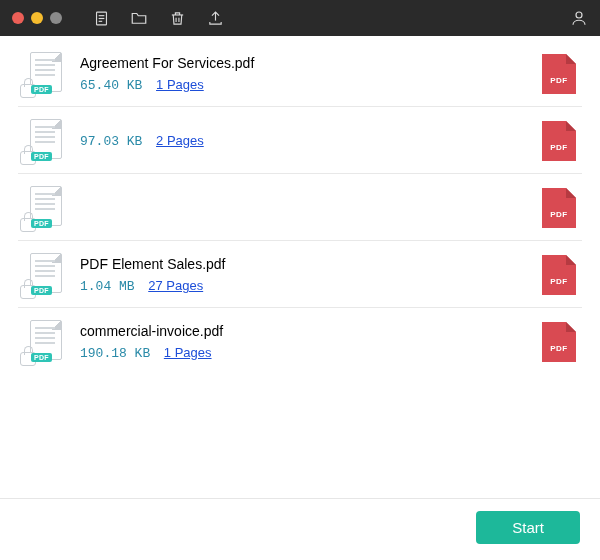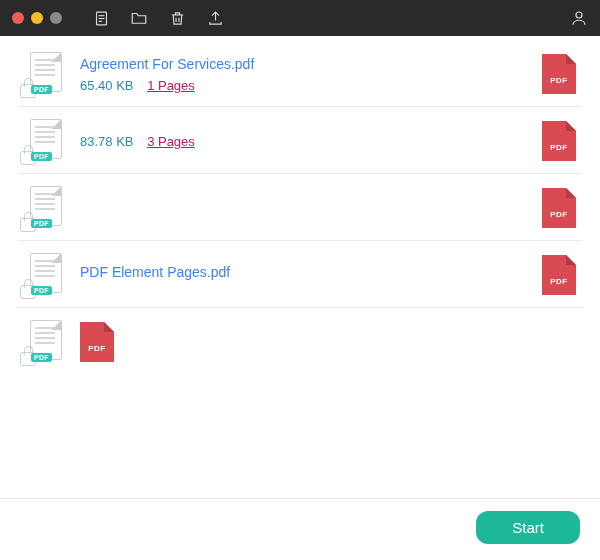--- a/index.html
+++ b/index.html
@@ -22,32 +22,32 @@
 .thumb { width: 40px; height: 44px; margin-left: 4px; margin-right: 18px; position: relative; }
 .page-shape { position: absolute; right: 0; top: 0; width: 32px; height: 40px; border: 1.5px solid #c9ced3; border-radius: 2px; background: #fff; }
 .page-shape::before { content: ""; position: absolute; top: 0; right: 0; width: 9px; height: 9px; background: linear-gradient(135deg, #fff 49%, #c9ced3 50%); }
 .page-lines { position: absolute; left: 4px; top: 6px; right: 6px; }
 .page-lines span { display: block; height: 2px; background: #d3d8dc; margin-bottom: 3px; }
 .lock { position: absolute; left: -2px; bottom: -2px; width: 16px; height: 14px; border: 1.5px solid #c9ced3; border-radius: 3px; background: #fff; }
 .lock::before { content: ""; position: absolute; top: -7px; left: 3px; width: 7px; height: 8px; border: 1.5px solid #c9ced3; border-bottom: none; border-radius: 5px 5px 0 0; }
 .pdf-badge { position: absolute; left: 9px; bottom: 2px; background: #2ec4b6; color: #fff; font-size: 7px; font-weight: 700; padding: 1px 3px; border-radius: 2px; letter-spacing: 0.3px; }
 
 .meta { flex: 1; }
-.fname { font-size: 14px; color: #3b82f6; margin-bottom: 6px; }
+.fname { font-size: 14px; color: #000000; margin-bottom: 6px; }
 .sub { font-size: 13px; }
-.size { color: #2a8aa8; margin-right: 10px; }
-.pages { color: #be185d; text-decoration: underline; cursor: pointer; }
+.size { color: #2a8aa8; margin-right: 10px; font-family: Liberation Mono, monospace; }
+.pages { color: #1d4ed8; text-decoration: underline; cursor: pointer; }
 
 .right-icon { width: 34px; height: 40px; background: #d94a52; position: relative; margin-right: 6px; }
 .right-icon::before { content: ""; position: absolute; top: 0; right: 0; width: 10px; height: 10px; background: #fff; clip-path: polygon(0 0, 100% 100%, 100% 0); }
 .right-icon::after { content: ""; position: absolute; top: 0; right: 0; width: 10px; height: 10px; background: #b63a41; clip-path: polygon(0 0, 100% 100%, 0 100%); }
 .right-icon .lbl { position: absolute; bottom: 9px; left: 0; right: 0; text-align: center; color: #fff; font-size: 8px; font-weight: 600; letter-spacing: 0.5px; }
 
 .footer { height: 58px; border-top: 1px solid #e6e6e6; display: flex; align-items: center; justify-content: flex-end; padding: 0 20px; }
-.start-btn { background: #1db89a; color: #fff; border: none; border-radius: 12px; font-size: 15px; padding: 8px 36px; cursor: pointer; }
+.start-btn { background: #1db89a; color: #fff; border: none; border-radius: 4px; font-size: 15px; padding: 8px 36px; cursor: pointer; }
 
 svg { display: block; }
 </style>
 </head>
 <body>
 
 <div class="titlebar">
   <div class="traffic">
     <div class="dot r"></div>
     <div class="dot y"></div>
@@ -128,82 +128,93 @@
             <span></span>
             <span></span>
             <span></span>
           </div>
         </div>
       <div class="lock"></div>
       <div class="pdf-badge">PDF</div>
     </div>
     <div class="meta">
       <div class="sub">
-        <span class="size">83.78 KB</span>
-        <span class="pages">3 Pages</span>
-      </div>
-    </div>
-    <div class="right-icon">
-        <div class="lbl">PDF</div>
-      </div>
-  </div>
-
-  <div class="row">
-    <div class="thumb">
-      <div class="page-shape">
-          <div class="page-lines">
-            <span></span>
-            <span></span>
-            <span></span>
-            <span></span>
-          </div>
-        </div>
-      <div class="lock"></div>
-      <div class="pdf-badge">PDF</div>
-    </div>
-    <div class="meta">
-    </div>
-    <div class="right-icon">
-        <div class="lbl">PDF</div>
-      </div>
-  </div>
-
-  <div class="row">
-    <div class="thumb">
-      <div class="page-shape">
-          <div class="page-lines">
-            <span></span>
-            <span></span>
-            <span></span>
-            <span></span>
-          </div>
-        </div>
-      <div class="lock"></div>
-      <div class="pdf-badge">PDF</div>
-    </div>
-    <div class="meta">
-      <div class="fname">PDF Element Pages.pdf</div>
-    </div>
-    <div class="right-icon">
-        <div class="lbl">PDF</div>
-      </div>
-  </div>
-
-  <div class="row">
-    <div class="thumb">
-      <div class="page-shape">
-          <div class="page-lines">
-            <span></span>
-            <span></span>
-            <span></span>
-            <span></span>
-          </div>
-        </div>
-      <div class="lock"></div>
-      <div class="pdf-badge">PDF</div>
+        <span class="size">97.03 KB</span>
+        <span class="pages">2 Pages</span>
+      </div>
+    </div>
+    <div class="right-icon">
+        <div class="lbl">PDF</div>
+      </div>
+  </div>
+
+  <div class="row">
+    <div class="thumb">
+      <div class="page-shape">
+          <div class="page-lines">
+            <span></span>
+            <span></span>
+            <span></span>
+            <span></span>
+          </div>
+        </div>
+      <div class="lock"></div>
+      <div class="pdf-badge">PDF</div>
+    </div>
+    <div class="meta">
+    </div>
+    <div class="right-icon">
+        <div class="lbl">PDF</div>
+      </div>
+  </div>
+
+  <div class="row">
+    <div class="thumb">
+      <div class="page-shape">
+          <div class="page-lines">
+            <span></span>
+            <span></span>
+            <span></span>
+            <span></span>
+          </div>
+        </div>
+      <div class="lock"></div>
+      <div class="pdf-badge">PDF</div>
+    </div>
+    <div class="meta">
+      <div class="fname">PDF Element Sales.pdf</div>
+      <div class="sub">
+        <span class="size">1.04 MB</span>
+        <span class="pages">27 Pages</span>
+      </div>
+    </div>
+    <div class="right-icon">
+        <div class="lbl">PDF</div>
+      </div>
+  </div>
+
+  <div class="row">
+    <div class="thumb">
+      <div class="page-shape">
+          <div class="page-lines">
+            <span></span>
+            <span></span>
+            <span></span>
+            <span></span>
+          </div>
+        </div>
+      <div class="lock"></div>
+      <div class="pdf-badge">PDF</div>
+    </div>
+    <div class="meta">
+      <div class="fname">commercial-invoice.pdf</div>
+      <div class="sub">
+        <span class="size">190.18 KB</span>
+        <span class="pages">1 Pages</span>
+      </div>
     </div>
     <div class="right-icon">
         <div class="lbl">PDF</div>
       </div>
   </div>
 
 </div>
 
 <div class="footer">
   <button class="start-btn">Start</button>

